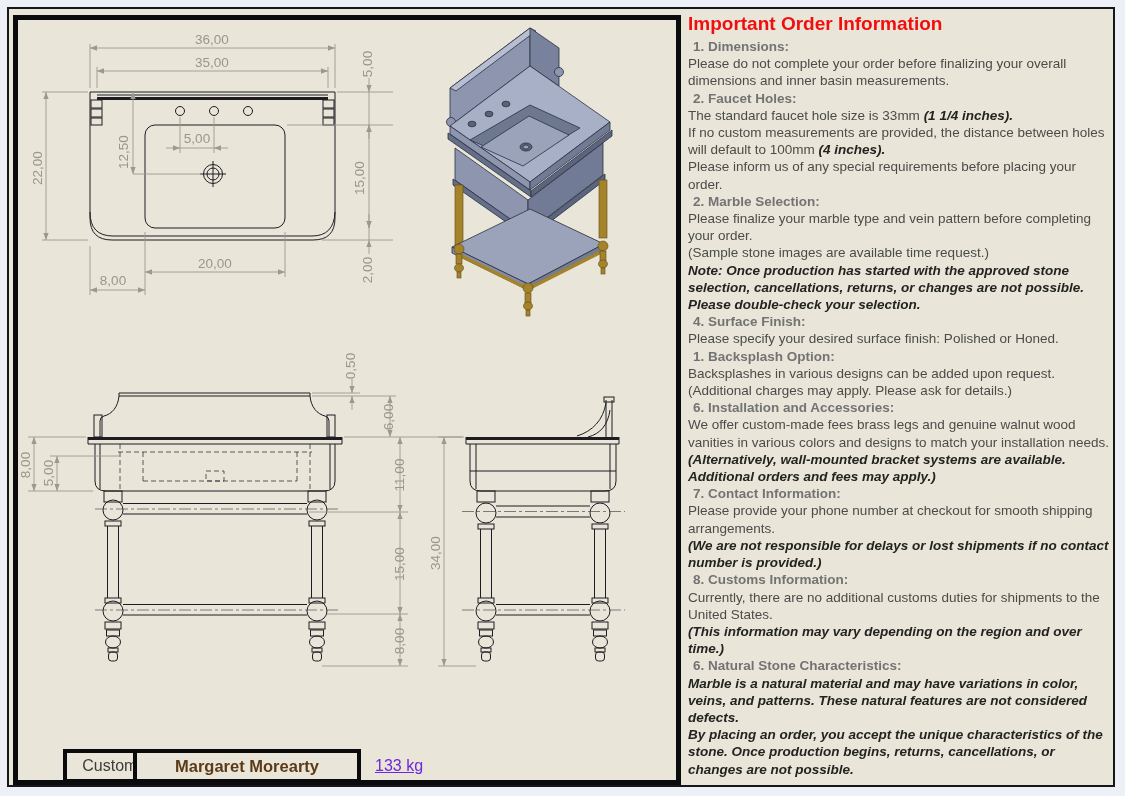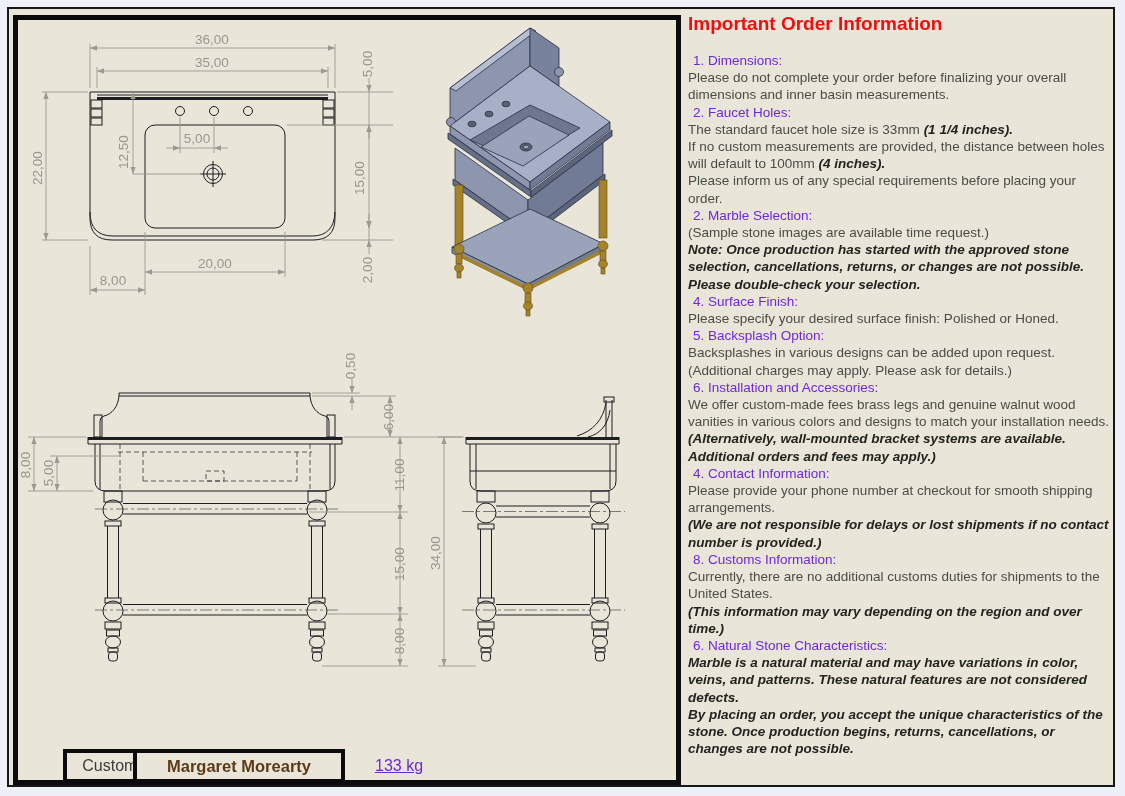--- a/index.html
+++ b/index.html
@@ -24,32 +24,32 @@
   .hid{stroke:#33333a;stroke-width:.8;fill:none;stroke-dasharray:5 3;}
   .cl {stroke:#4a4a52;stroke-width:.7;fill:none;stroke-dasharray:12 3 3 3;}
   .d  {stroke:#9a9a8f;stroke-width:.9;fill:none;}
   text.dim{fill:#97978c;font-size:13.5px;font-family:"Liberation Sans",sans-serif;}
 
   
   .info-panel{
     position:absolute;left:688px;top:12px;width:422px;
     color:#4b4b47;font-size:13.5px;line-height:17.2px;
   }
-  .info-title{color:#f10e0e;font-weight:bold;font-size:19px;line-height:24px;margin-bottom:16px;}
-  .sec-h{color:#6d28d9;font-weight:normal;padding-left:5px;}
+  .info-title{color:#f10e0e;font-weight:bold;font-size:19px;line-height:24px;margin-bottom:2px;}
+  .sec-h{color:#737373;font-weight:bold;padding-left:5px;}
   .sec-p{color:#4b4b47;}
   .sec-p .em{color:#232320;font-style:italic;font-weight:bold;text-align:right;}
 
   
   .tb-box{
     position:absolute;border:4px solid #0b0b0d;box-sizing:border-box;
     display:flex;align-items:center;justify-content:center;background:#e9e6d9;
   }
   .tb-label{left:22px;top:749px;width:108px;height:34px;color:#3c3c38;font-size:16px;margin-left:41px;}
-  .tb-name {left:133px;top:749px;width:212px;height:34px;color:#5c3a17;font-size:16.5px;font-weight:bold;}
+  .tb-name {left:133px;top:749px;width:228px;height:34px;color:#5c3a17;font-size:16.5px;font-weight:bold;}
   .tb-weight{position:absolute;left:375px;top:757px;color:#6d28d9;font-size:16px;text-decoration:underline;}
 </style>
 </head>
 <body>
 
 <div class="sheet-bg"></div>
 <div class="draw-frame"></div>
 
 <svg class="drawing" viewBox="0 0 1125 796">
   <defs>
@@ -359,31 +359,32 @@
 <div class="info-panel">
   <div class="info-title">Important Order Information</div>
   <div id="info-sections">
       <div class="sec-h">1. Dimensions:</div>
       <div class="sec-p"><span>Please do not complete your order before finalizing your overall dimensions and inner basin measurements.</span></div>
       <div class="sec-h">2. Faucet Holes:</div>
       <div class="sec-p"><span>The standard faucet hole size is 33mm </span><span class="em">(1 1/4 inches).</span></div>
       <div class="sec-p"><span>If no custom measurements are provided, the distance between holes will default to 100mm </span><span class="em">(4 inches).</span></div>
       <div class="sec-p"><span>Please inform us of any special requirements before placing your order.</span></div>
       <div class="sec-h">2. Marble Selection:</div>
+      <div class="sec-p"><span>Please finalize your marble type and vein pattern before completing your order.</span></div>
       <div class="sec-p"><span>(Sample stone images are available time request.)</span></div>
       <div class="sec-p"><span class="em">Note: Once production has started with the approved stone selection, cancellations, returns, or changes are not possible. Please double-check your selection.</span></div>
       <div class="sec-h">4. Surface Finish:</div>
       <div class="sec-p"><span>Please specify your desired surface finish: Polished or Honed.</span></div>
-      <div class="sec-h">5. Backsplash Option:</div>
+      <div class="sec-h">1. Backsplash Option:</div>
       <div class="sec-p"><span>Backsplashes in various designs can be added upon request.</span></div>
       <div class="sec-p"><span>(Additional charges may apply. Please ask for details.)</span></div>
       <div class="sec-h">6. Installation and Accessories:</div>
       <div class="sec-p"><span>We offer custom-made fees brass legs and genuine walnut wood vanities in various colors and designs to match your installation needs.</span></div>
       <div class="sec-p"><span class="em">(Alternatively, wall-mounted bracket systems are available. Additional orders and fees may apply.)</span></div>
-      <div class="sec-h">4. Contact Information:</div>
+      <div class="sec-h">7. Contact Information:</div>
       <div class="sec-p"><span>Please provide your phone number at checkout for smooth shipping arrangements.</span></div>
       <div class="sec-p"><span class="em">(We are not responsible for delays or lost shipments if no contact number is provided.)</span></div>
       <div class="sec-h">8. Customs Information:</div>
       <div class="sec-p"><span>Currently, there are no additional customs duties for shipments to the United States.</span></div>
       <div class="sec-p"><span class="em">(This information may vary depending on the region and over time.)</span></div>
       <div class="sec-h">6. Natural Stone Characteristics:</div>
       <div class="sec-p"><span class="em">Marble is a natural material and may have variations in color, veins, and patterns. These natural features are not considered defects.</span></div>
       <div class="sec-p"><span class="em">By placing an order, you accept the unique characteristics of the stone. Once production begins, returns, cancellations, or changes are not possible.</span></div>
     </div>
 </div>

